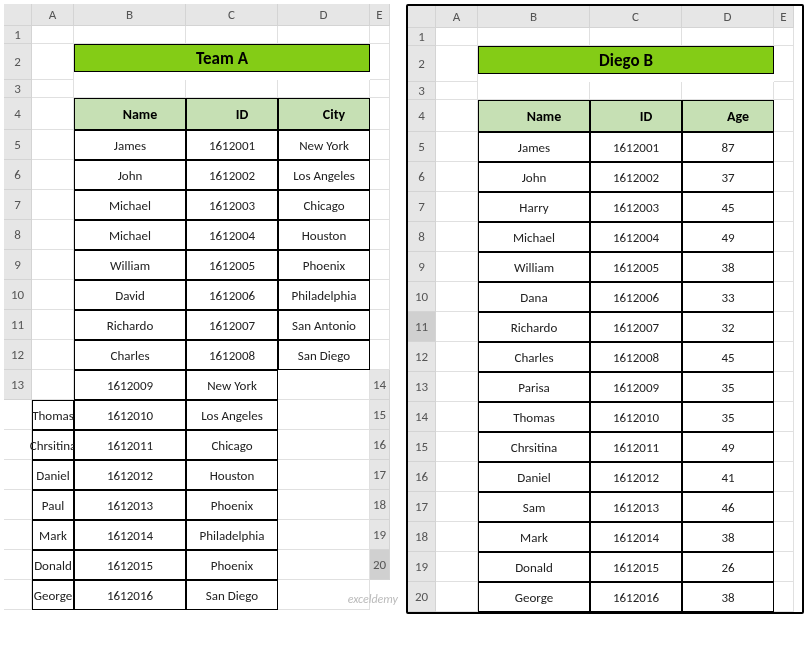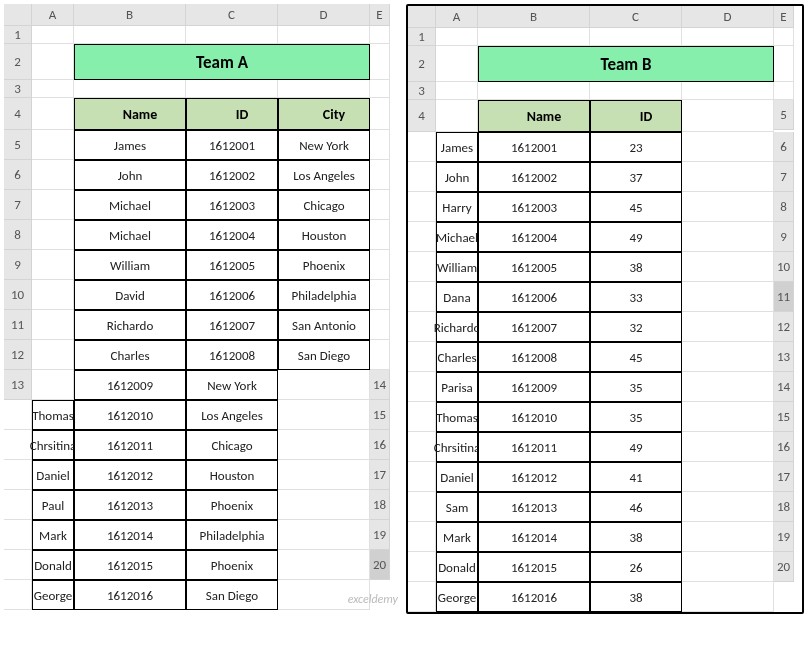--- a/index.html
+++ b/index.html
@@ -58,29 +58,29 @@
     .cell {
       border-bottom: 1px solid #e0e0e0;
       border-right: 1px solid #e0e0e0;
       height: 30px;
       background: #fff;
     }
     .cell.r1 { height: 18px; }
     .cell.r3 { height: 18px; }
     .team-title {
       grid-column: 3 / 6;
-      background: #86efac;
+      background: #84cc16;
       border: 1px solid #000;
       display: flex;
       align-items: center;
       justify-content: center;
       font-weight: bold;
       font-size: 17px;
       color: #000;
-      height: 36px;
+      height: 28px;
     }
     .r2spacer { height: 36px; }
     .thdr {
       background: #c6e0b4;
       border: 1px solid #000;
       display: flex;
       align-items: center;
       justify-content: center;
       font-weight: bold;
       font-size: 14px;
@@ -260,38 +260,39 @@
     <div class="colhdr">D</div>
     <div class="colhdr">E</div>
     <div class="rowhdr r1">1</div>
     <div class="cell r1"></div>
     <div class="cell r1"></div>
     <div class="cell r1"></div>
     <div class="cell r1"></div>
     <div class="cell r1"></div>
     <div class="rowhdr r2spacer" style="height:36px;line-height:36px;">2</div>
     <div class="cell r2spacer" style="height:36px;"></div>
-    <div class="team-title">Team B</div>
+    <div class="team-title">Diego B</div>
     <div class="cell r2spacer" style="height:36px;"></div>
     <div class="rowhdr r3">3</div>
     <div class="cell r3"></div>
     <div class="cell r3"></div>
     <div class="cell r3"></div>
     <div class="cell r3"></div>
     <div class="cell r3"></div>
     <div class="rowhdr" style="height:32px;line-height:32px;">4</div>
     <div class="cell" style="height:32px;"></div>
     <div class="thdr">Name</div>
     <div class="thdr">ID</div>
+    <div class="thdr">Age</div>
     <div class="cell" style="height:32px;"></div>
   <div class="rowhdr">5</div>
       <div class="cell"></div>
       <div class="tcell">James</div>
       <div class="tcell">1612001</div>
-      <div class="tcell">23</div>
+      <div class="tcell">87</div>
       <div class="cell"></div>
       <div class="rowhdr">6</div>
       <div class="cell"></div>
       <div class="tcell">John</div>
       <div class="tcell">1612002</div>
       <div class="tcell">37</div>
       <div class="cell"></div>
       <div class="rowhdr">7</div>
       <div class="cell"></div>
       <div class="tcell">Harry</div>

